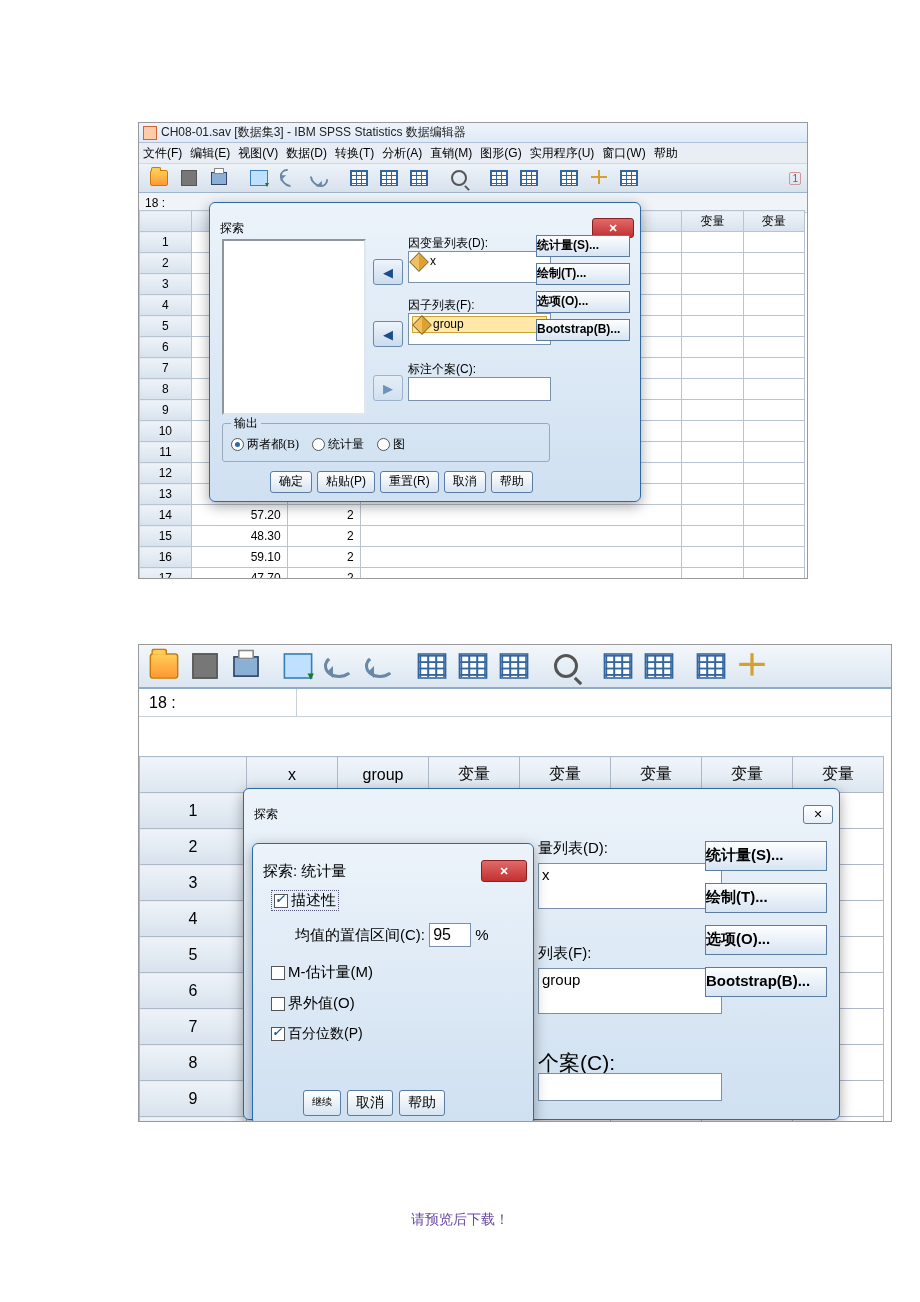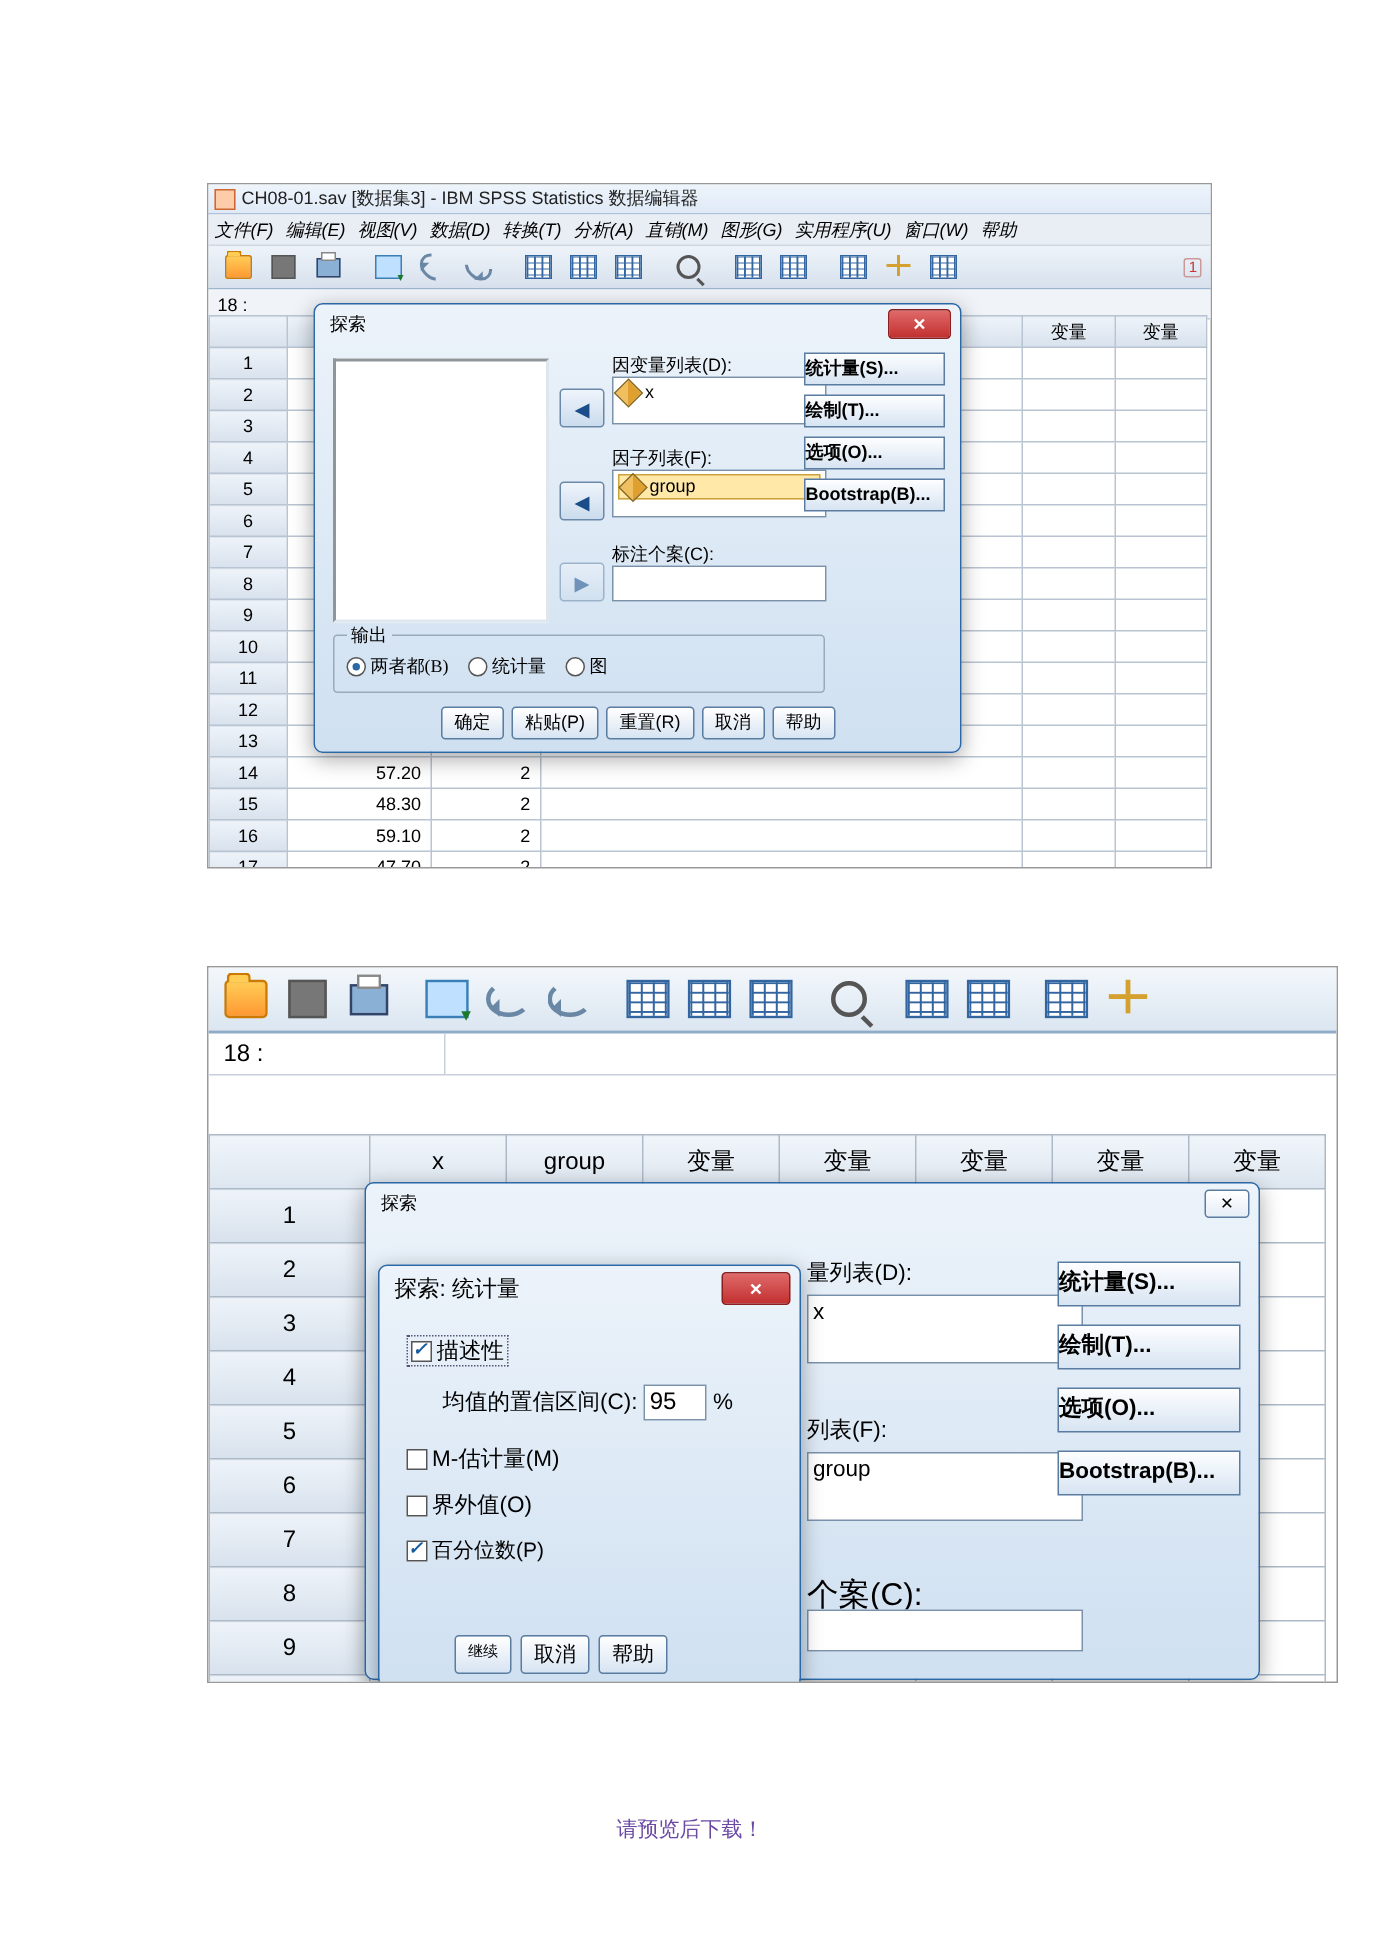--- a/index.html
+++ b/index.html
@@ -3,21 +3,21 @@
 <meta charset="utf-8">
 <style>
   body { margin:0; padding:0; width:920px; background:#fff; font-family:"Microsoft YaHei", Tahoma, Arial, sans-serif; font-size:12px; color:#000; }
   .page { position:relative; width:920px; height:1302px; }
   .fig1 { position:absolute; left:138px; top:122px; width:668px; height:455px; border:1px solid #999; }
   .fig2 { position:absolute; left:138px; top:644px; width:752px; height:476px; border:1px solid #999; overflow:hidden; }
 
   .titlebar { height:19px; background:linear-gradient(#eef4fb,#dfeaf7); border-bottom:1px solid #b0c0d8; display:flex; align-items:center; padding:0 4px; font-size:12px; color:#222; }
   .titlebar .tic { display:inline-block; width:14px; height:14px; margin-right:4px; background:#ffccaa; border:1px solid #cc6633; box-sizing:border-box; }
 
-  .menubar { height:20px; background:#e9eef4; border-bottom:1px solid #cfd7e2; display:flex; align-items:center; padding:0 4px; gap:8px;font-style:italic; }
+  .menubar { height:20px; background:#e9eef4; border-bottom:1px solid #cfd7e2; display:flex; align-items:center; padding:0 4px; gap:8px; }
   .menubar span { cursor:default; }
 
   .toolbar { height:28px; background:linear-gradient(#eef3f9,#d7e1ed); border-bottom:1px solid #9db5cf; display:flex; align-items:center; gap:2px; padding:0 6px; }
   .tbtn { width:26px; height:22px; border:1px solid transparent; border-radius:2px; display:flex; align-items:center; justify-content:center; }
   .tsep { width:8px; height:22px; }
   .icon-open{ width:16px;height:14px; background:linear-gradient(#ffcc55,#ff9933); border:1px solid #cc7a00; border-radius:2px; position:relative;}
   .icon-open:before{content:"";position:absolute;top:-4px;left:0;width:8px;height:3px;background:#ffcc55;border:1px solid #cc7a00;border-bottom:none;border-radius:2px 2px 0 0;}
   .icon-save{ width:14px;height:14px; background:#777; border:1px solid #555;}
   .icon-print{ width:14px;height:11px; background:#8ab0d6; border:1px solid #346; position:relative;}
   .icon-print:before{content:"";position:absolute;top:-5px;left:2px;width:8px;height:4px;background:#fff;border:1px solid #888;}
@@ -38,21 +38,21 @@
   .grid table { border-collapse:collapse; }
   .grid th, .grid td { border:1px solid #b9c4d2; font-size:12px; height:18px; }
   .grid th { background:linear-gradient(#eef3f9,#d8e2ed); font-weight:normal; text-align:center;}
   .rowhdr { width:50px; text-align:center; background:linear-gradient(#eef3f9,#d8e2ed);}
   .numcol { width:90px; text-align:right; padding-right:6px;}
   .numcol2{ width:67px; text-align:right; padding-right:6px;}
   .varcol { width:60px; text-align:center;}
 
   
   .dlg { position:absolute; background:linear-gradient(#ecf3fa,#cfe0f1); border:1px solid #2b68a6; box-shadow:0 4px 14px rgba(0,0,0,.35); border-radius:6px; }
-  .dlg-title{ height:26px; display:flex; align-items:center; padding:0 6px; font-size:12px;}
+  .dlg-title{ height:26px; display:flex; align-items:center; padding:12px 6px; font-size:12px;}
   .dlg-title .tic{ margin-right:4px;}
   .dlg-close{ margin-left:auto; width:40px; height:18px; background:linear-gradient(#e06a6a,#c23030); border:1px solid #8a1f1f; border-radius:3px; color:#fff; display:flex; align-items:center; justify-content:center; font-weight:bold; font-size:11px;}
   .dlg-close2{ margin-left:auto; width:28px; height:17px; border:1px solid #5a7ca0; border-radius:3px; display:flex; align-items:center; justify-content:center; font-size:11px; background:linear-gradient(#fff,#e6eef7);}
   .lbl { font-size:12px; }
   .listbox{ background:#fff;border:2px inset #dfe6ee;}
   .fieldbox{ background:#fff;border:1px solid #7a91ac; padding:2px 3px; font-size:12px;}
   .movebtn{ width:28px; height:24px; border:1px solid #6a88a8; border-radius:3px; background:linear-gradient(#eef4fb,#cbdced); color:#1a4d8a; font-size:13px; display:flex;align-items:center;justify-content:center;}
   .sidebtn{ display:block; width:92px; height:20px; margin-bottom:6px; border:1px solid #5a7ca0; border-radius:0; background:linear-gradient(#fdfeff,#d7e4f2); font-size:12px; text-align:left; line-height:18px;font-weight:bold; }
   .btn{ display:inline-block; height:20px; padding:0 8px; border:1px solid #5a7ca0; border-radius:3px; background:linear-gradient(#fff,#d7e4f2); font-size:12px; line-height:18px;}
   fieldset{ border:1px solid #9ab; border-radius:3px; margin:0; padding:4px 8px 6px;font-family:Liberation Serif, serif; }
@@ -349,21 +349,21 @@
           </label>
         <label class="radio">
             <i></i>
             <span>统计量</span>
           </label>
         <label class="radio">
             <i></i>
             <span>图</span>
           </label>
       </fieldset>
-      <div style="position:absolute; left:60px; bottom:8px; display:flex; gap:5px;margin-left:24px;">
+      <div style="position:absolute; left:60px; bottom:8px; display:flex; gap:5px;">
         <span class="btn">确定</span>
         <span class="btn">粘贴(P)</span>
         <span class="btn">重置(R)</span>
         <span class="btn">取消</span>
         <span class="btn">帮助</span>
       </div>
     </div>
   </div>
 
   <div class="fig2">

